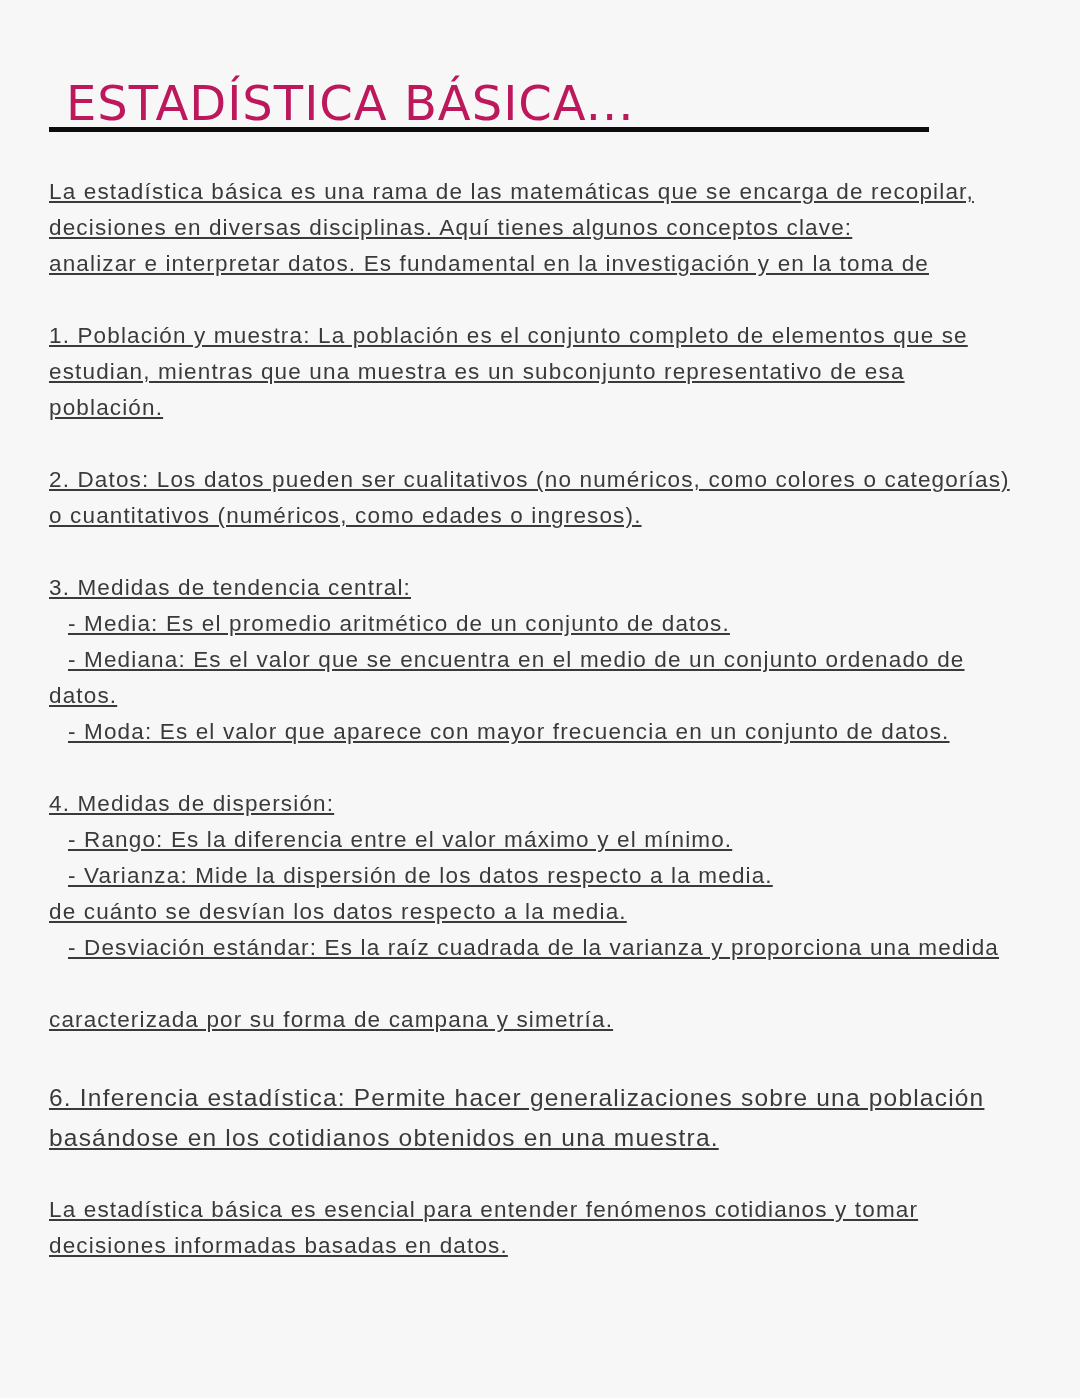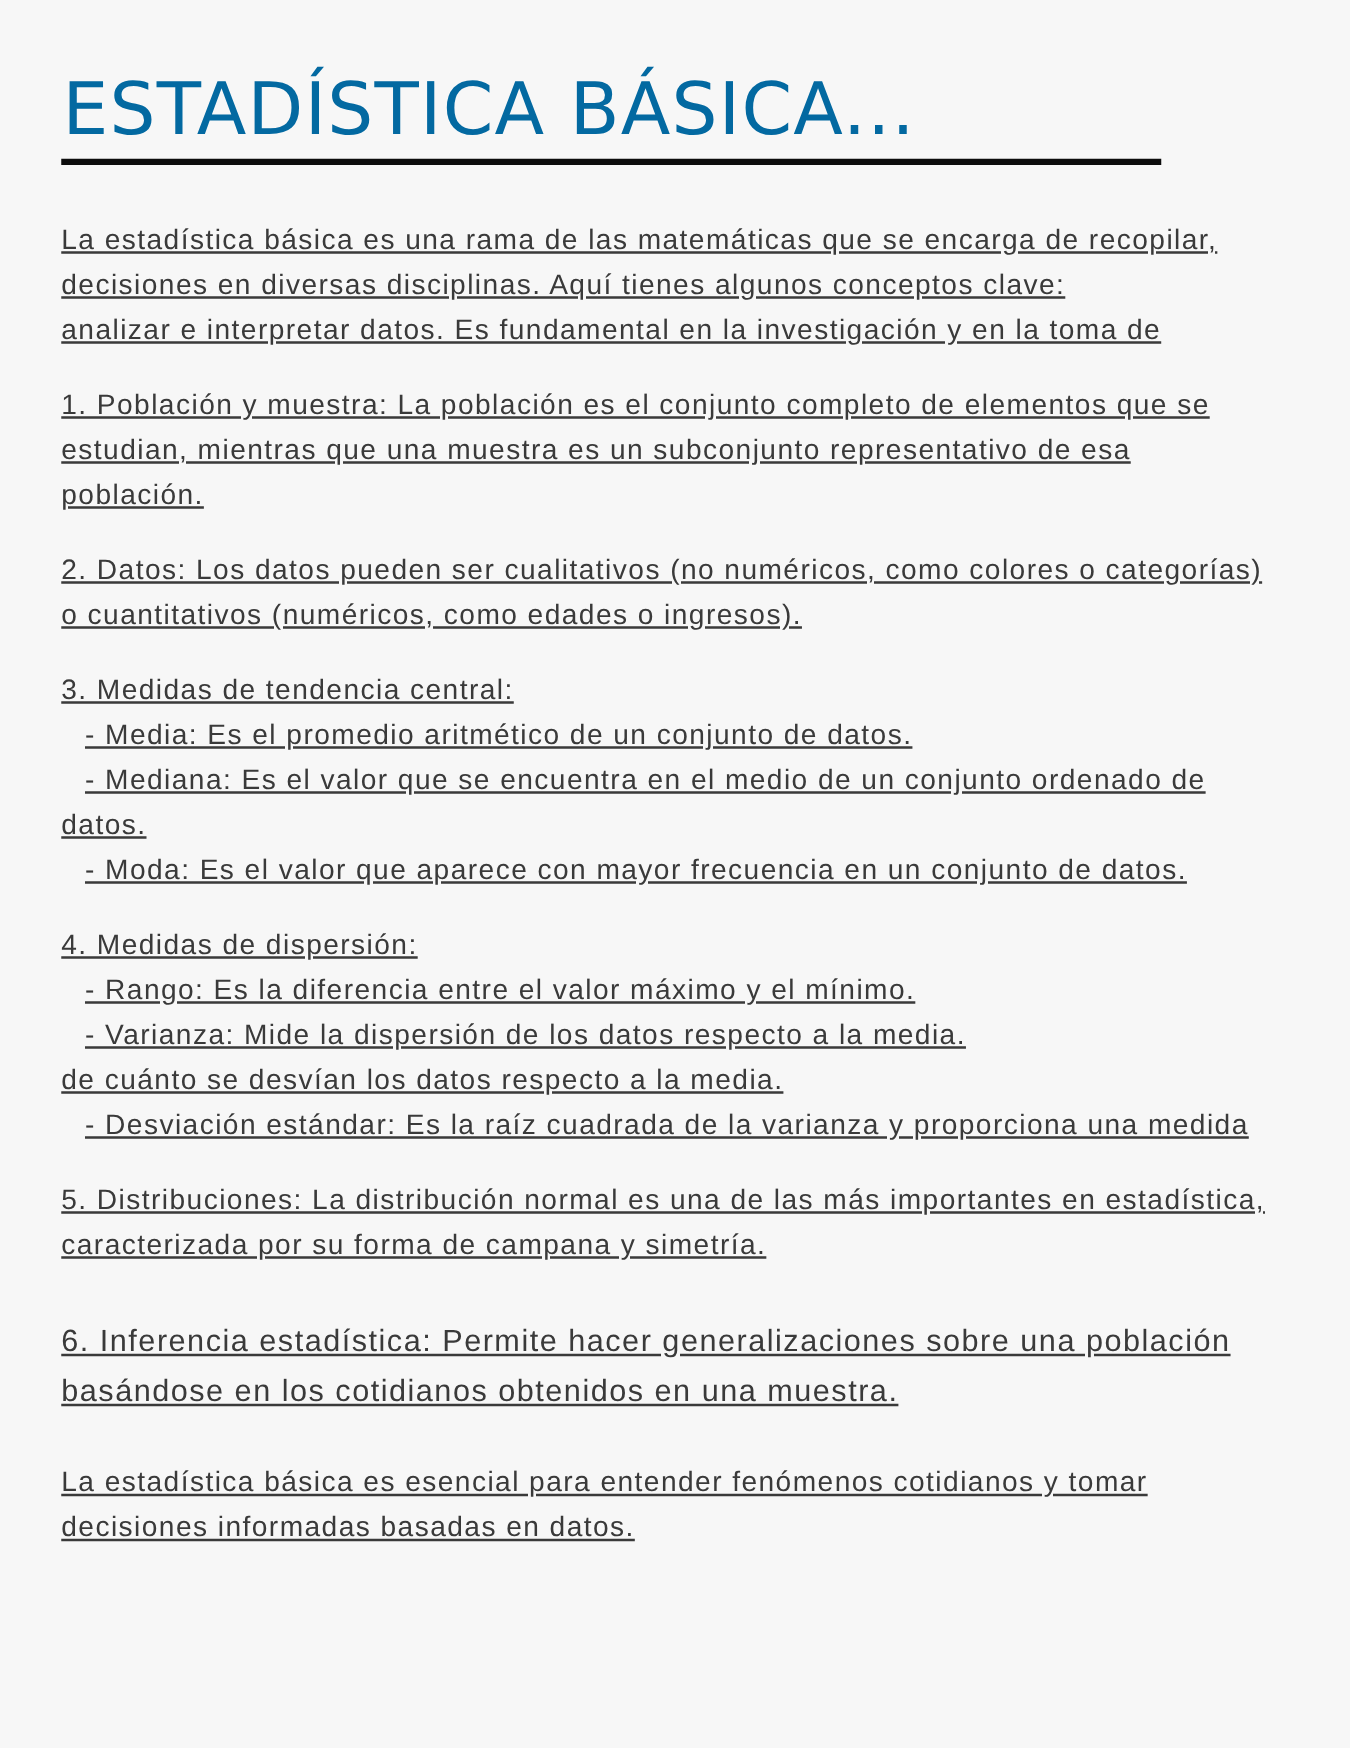--- a/index.html
+++ b/index.html
@@ -12,26 +12,26 @@
       height: 1398px;
       position: relative;
       overflow: hidden;
       font-family: "Liberation Sans", "DejaVu Sans", sans-serif;
       color: #3a3a3a;
     }
     .title {
       position: absolute;
       left: 50px;
       top: 42px;
-      margin: 0;
+      margin: 16px;
       font-family: "DejaVu Sans", "Liberation Sans", sans-serif;
       font-weight: normal;
-      font-size: 58px;
+      font-size: 48px;
       line-height: 90px;
-      color: #0369a1;
+      color: #be185d;
       letter-spacing: 1px;
       white-space: nowrap;
     }
     .title-rule {
       position: absolute;
       left: 49px;
       top: 127px;
       width: 880px;
       height: 5px;
       background: #0d0d0d;
@@ -44,21 +44,21 @@
     }
     .para {
       margin: 0;
       font-size: 22.5px;
       line-height: 36px;
       letter-spacing: 1.15px;
       font-weight: 300;
       color: #3a3a3a;
       text-decoration: underline;
     }
-    .para + .para { margin-top: 24px; }
+    .para + .para { margin-top: 36px; }
     .line { display: block; white-space: nowrap; }
     .indent { padding-left: 19px; }
     .para.large {
       font-size: 24.5px;
       line-height: 40px;
       letter-spacing: 1.2px;
       margin-top: 40px;
     }
     .para.after-large { margin-top: 34px; }
   </style>
@@ -97,21 +97,20 @@
 
   <p class="para">
     <span class="line">4. Medidas de dispersión:</span>
     <span class="line indent">- Rango: Es la diferencia entre el valor máximo y el mínimo.</span>
     <span class="line indent">- Varianza: Mide la dispersión de los datos respecto a la media.</span>
     <span class="line">de cuánto se desvían los datos respecto a la media.</span>
     <span class="line indent">- Desviación estándar: Es la raíz cuadrada de la varianza y proporciona una medida</span>
   </p>
 
   <p class="para">
-    <span class="line">5. Distribuciones: La distribución normal es una de las más importantes en estadística,</span>
     <span class="line">caracterizada por su forma de campana y simetría.</span>
   </p>
 
   <p class="para large">
     <span class="line">6. Inferencia estadística: Permite hacer generalizaciones sobre una población</span>
     <span class="line">basándose en los cotidianos obtenidos en una muestra.</span>
   </p>
 
   <p class="para after-large">
     <span class="line">La estadística básica es esencial para entender fenómenos cotidianos y tomar</span>

